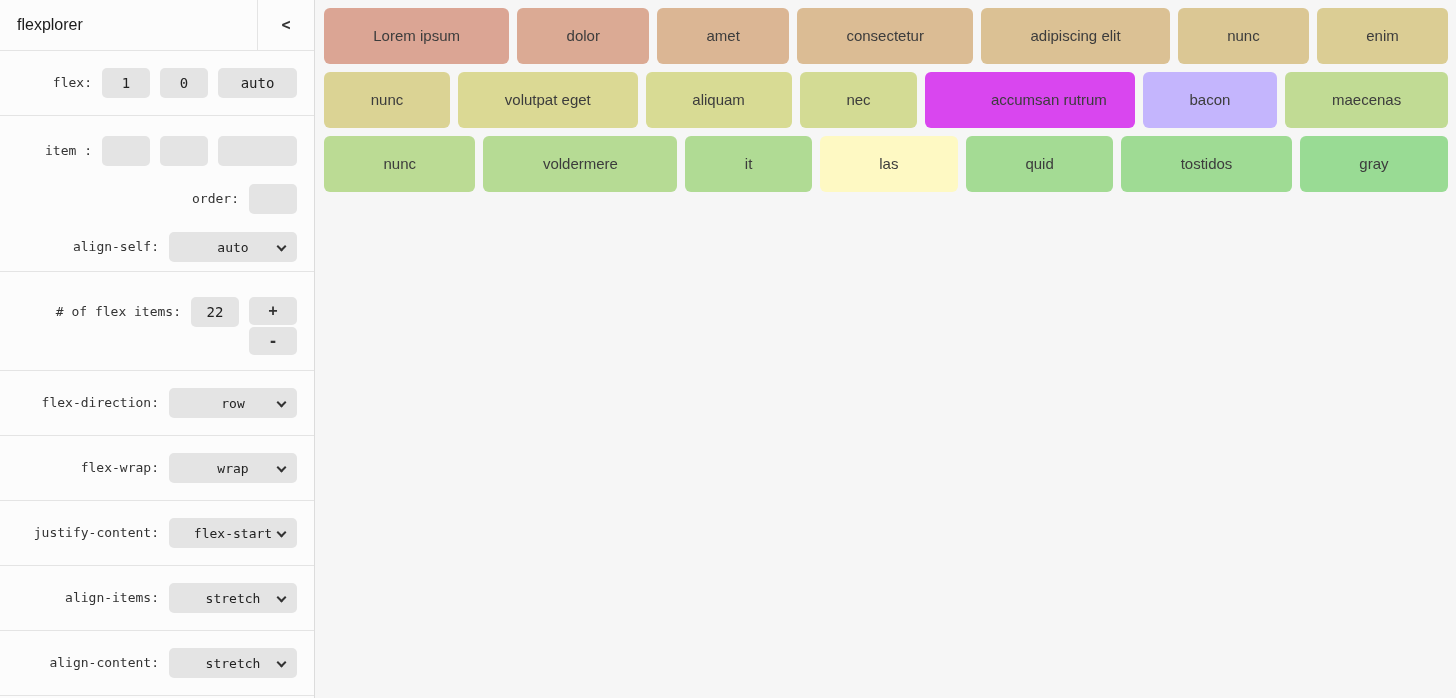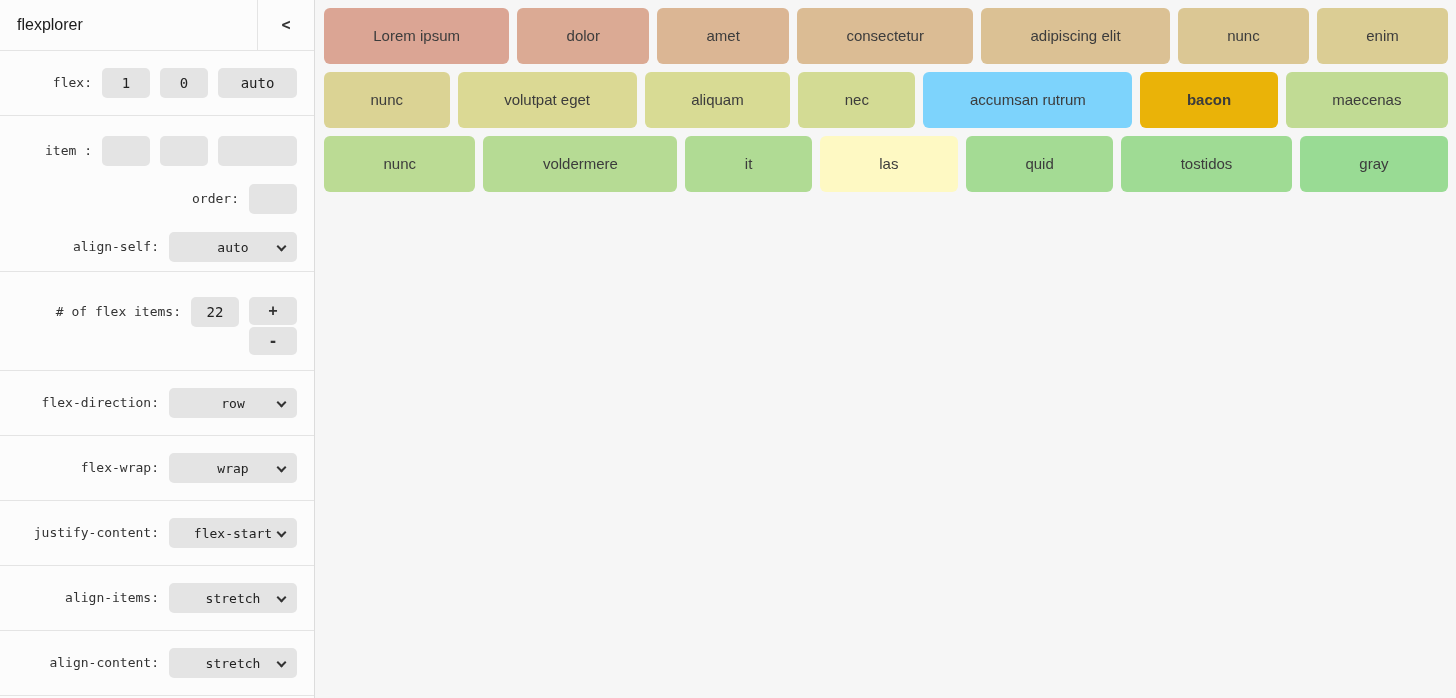--- a/index.html
+++ b/index.html
@@ -217,22 +217,22 @@
       <div class="flex-item" style="background: rgb(219, 188, 148);">consectetur</div>
       <div class="flex-item" style="background: rgb(219, 193, 148);">adipiscing elit</div>
       <div class="flex-item" style="background: rgb(219, 199, 148);">nunc</div>
       <div class="flex-item" style="background: rgb(219, 205, 148);">enim</div>
     </div>
     <div class="flex-row">
       <div class="flex-item" style="background: rgb(219, 211, 148);">nunc</div>
       <div class="flex-item" style="background: rgb(219, 217, 148);">volutpat eget</div>
       <div class="flex-item" style="background: rgb(216, 219, 148);">aliquam</div>
       <div class="flex-item" style="background: rgb(211, 219, 148);">nec</div>
-      <div class="flex-item" style="background: #7dd3fc;">accumsan rutrum</div>
-      <div class="flex-item" style="background: #eab308; font-weight: bold;">bacon</div>
+      <div class="flex-item" style="background: #d946ef; text-align: right;">accumsan rutrum</div>
+      <div class="flex-item" style="background: #c4b5fd;">bacon</div>
       <div class="flex-item" style="background: rgb(193, 219, 148);">maecenas</div>
     </div>
     <div class="flex-row">
       <div class="flex-item" style="background: rgb(187, 219, 148);">nunc</div>
       <div class="flex-item" style="background: rgb(182, 219, 148);">voldermere</div>
       <div class="flex-item" style="background: rgb(176, 219, 148);">it</div>
       <div class="flex-item" style="background: #fef9c3;">las</div>
       <div class="flex-item" style="background: rgb(164, 219, 148);">quid</div>
       <div class="flex-item" style="background: rgb(159, 219, 148);">tostidos</div>
       <div class="flex-item" style="background: rgb(153, 219, 148);">gray</div>

